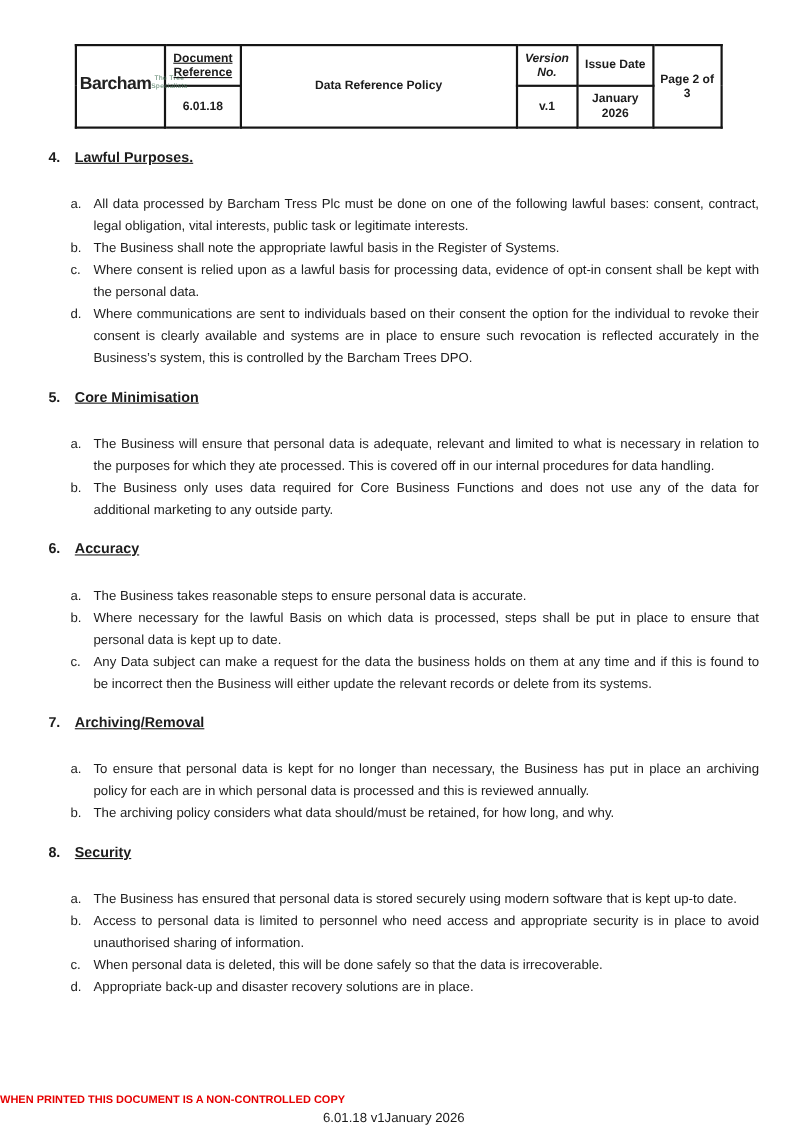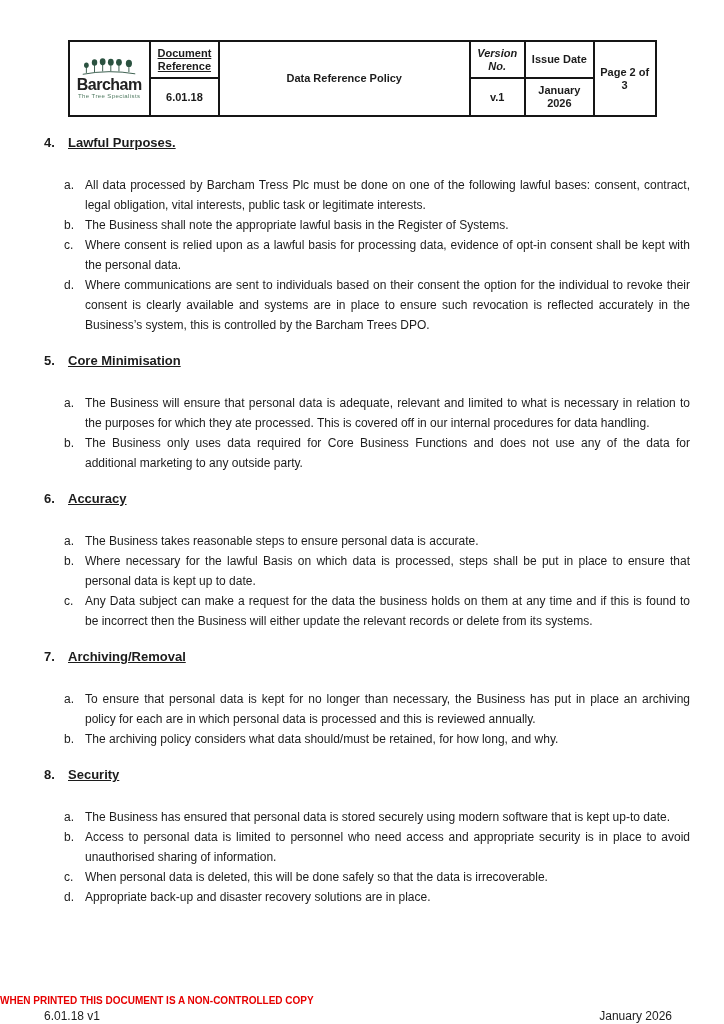--- a/index.html
+++ b/index.html
@@ -32,21 +32,21 @@
   .col-logo  { width: 78px; }
   .col-ref   { width: 66px; }
   .col-title { width: 240px; }
   .col-ver   { width: 53px; font-style: italic; }
   .col-issue { width: 66px; }
   .col-page  { width: 59px; margin-left: 15px; }
   .row-top td { height: 37px; }
   .row-bot td { height: 38px; }
 
   .cell-logo { padding: 3px 2px; }
-  .logo-wrap { display: flex; flex-direction: column; align-items: center; }
+  .logo-wrap { display: flex; flex-direction: row; align-items: flex-start; }
   .logo-name { font-size: 16px; font-weight: bold; color: #222; letter-spacing: -0.5px; line-height: 16px; }
   .logo-tag  { font-size: 6px; font-weight: normal; color: #527c63; letter-spacing: 0.4px; line-height: 7px; }
 
   .cell-ref-label { text-align: left; padding-left: 7px; text-decoration: underline; }
   .cell-ref-val   { font-size: 12px; }
   .cell-title     { font-size: 15px; line-height: 18px; }
   .cell-issue-val { line-height: 13px; }
 
   
   .content { padding: 0 34px 0 44px; }
@@ -63,21 +63,21 @@
   .footer { position: absolute; left: 0; right: 0; top: 954px; }
   .footer-warning {
     text-align: left;
     font-size: 10px;
     font-weight: bold;
     color: #e60000;
     line-height: 13px;
   }
   .footer-row {
     display: flex;
-    justify-content: space-between;
+    justify-content: center;
     padding-left: 44px;
     padding-right: 52px;
     font-size: 12px;
     line-height: 16px;
     margin-top: 1px;
   }
 </style>
 </head>
 <body>
 

